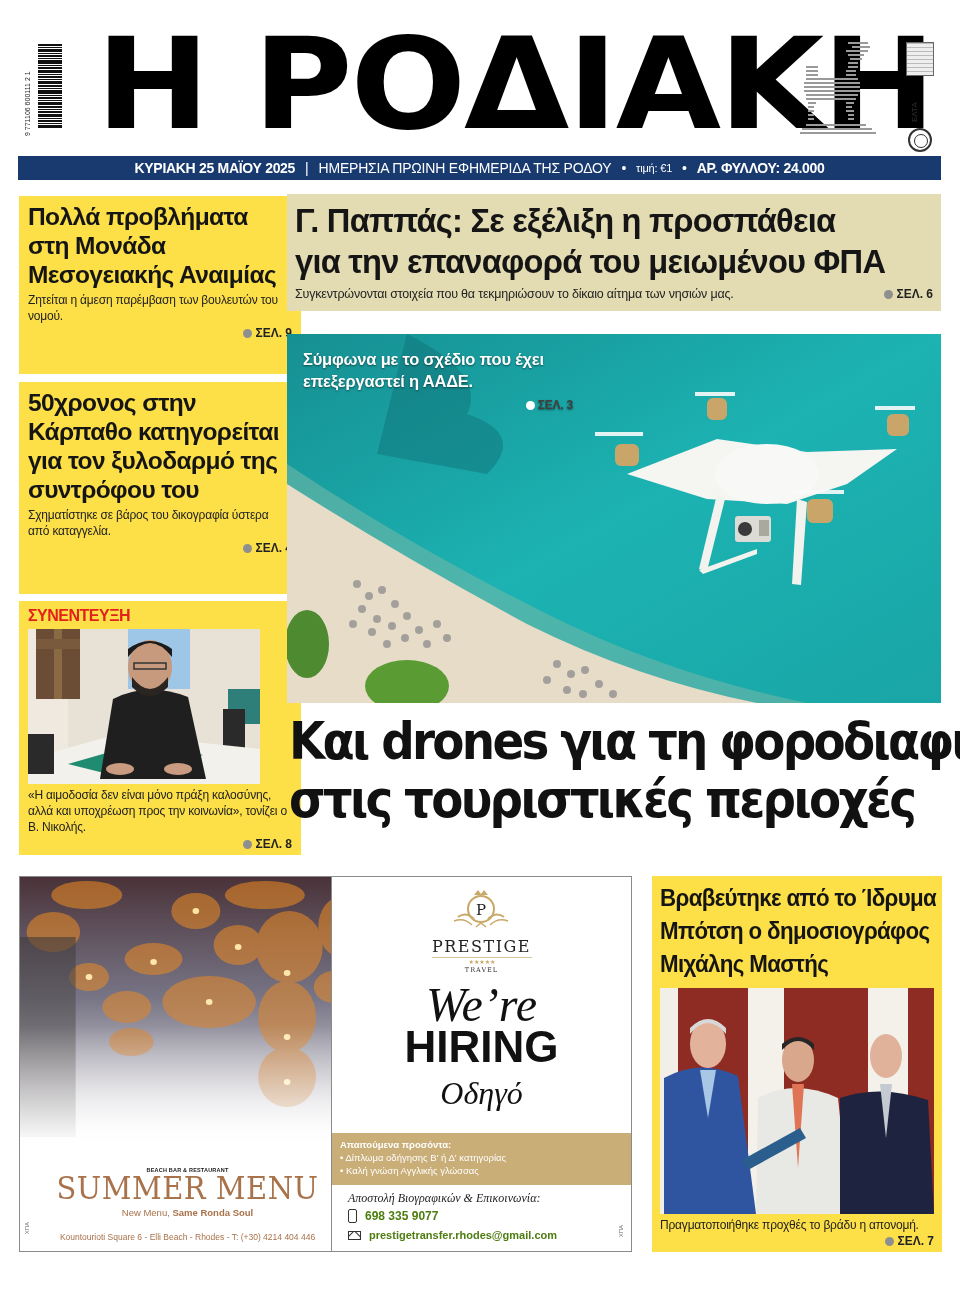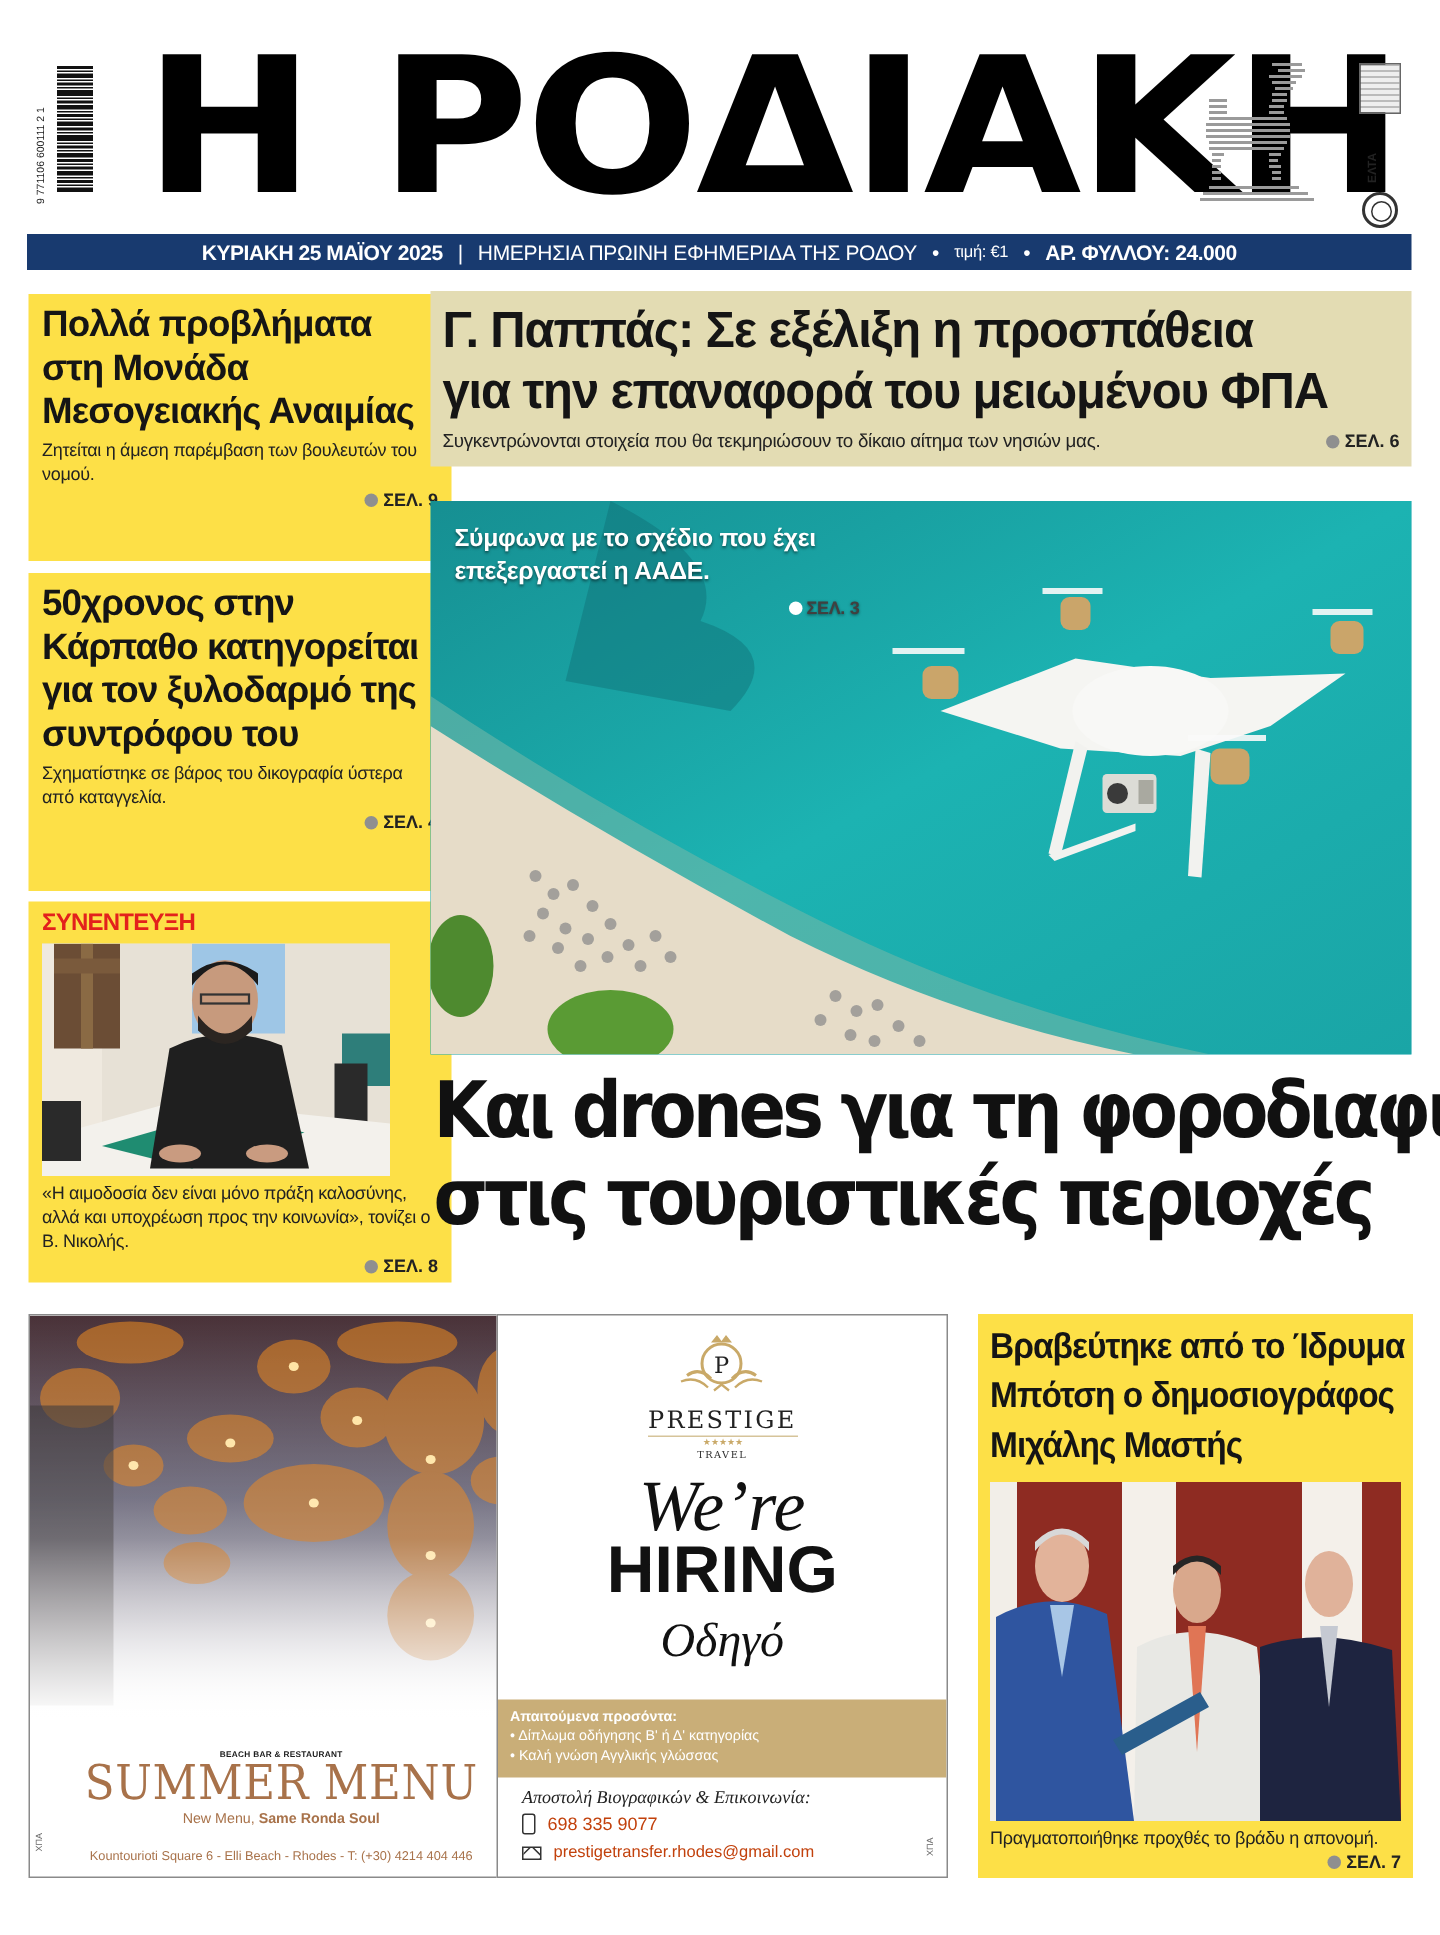--- a/index.html
+++ b/index.html
@@ -64,21 +64,21 @@
   .ad-prestige .crest { position: absolute; left: 120px; top: 10px; width: 58px; height: 46px; }
   .ad-prestige .brand { position: absolute; left: 0; width: 100%; top: 60px; text-align: center; font-family: "DejaVu Serif", serif; font-size: 16px; letter-spacing: 1.5px; color: #222; }
   .ad-prestige .stars { position: absolute; left: 100px; width: 100px; top: 80px; text-align: center; font-size: 6px; color: #c9a968; border-top: 1px solid #d6c49a; line-height: 6px; padding-top: 1px; }
   .ad-prestige .travel { position: absolute; left: 0; width: 100%; top: 89px; text-align: center; font-family: "DejaVu Serif", serif; font-size: 6.5px; letter-spacing: 1px; color: #333; }
   .ad-prestige .were { position: absolute; left: 0; width: 100%; top: 100px; text-align: center; font-family: "Liberation Serif", serif; font-style: italic; font-size: 48px; color: #111; }
   .ad-prestige .hiring { position: absolute; left: 0; width: 100%; top: 148px; text-align: center; font-family: "Liberation Sans", sans-serif; font-weight: bold; font-size: 44px; letter-spacing: 0px; color: #111; line-height: 44px; }
   .ad-prestige .odigo { position: absolute; left: 0; width: 100%; top: 198px; text-align: center; font-family: "Liberation Serif", serif; font-style: italic; font-size: 32px; color: #111; }
   .ad-prestige .gold { position: absolute; left: 0; top: 256px; width: 100%; height: 52px; background: #c9ae78; padding: 5px 8px; color: #fff; font-size: 9.5px; line-height: 13px; }
   .ad-prestige .gold .h { font-weight: bold; }
   .ad-prestige .contact-title { position: absolute; left: 16px; top: 314px; font-family: "Liberation Serif", serif; font-style: italic; font-size: 12px; color: #222; }
-  .ad-prestige .contact-row { position: absolute; left: 16px; display: flex; align-items: center; gap: 8px; font-size: 12px; font-weight: normal; color: #c2410c; }
+  .ad-prestige .contact-row { position: absolute; left: 16px; display: flex; align-items: center; gap: 8px; font-size: 12px; font-weight: bold; color: #4d7c0f; }
   .ad-prestige .phone-row { top: 332px; }
   .ad-prestige .mail-row { top: 352px; font-size: 11px; }
   .icon-phone { width: 9px; height: 14px; border: 1.5px solid #333; border-radius: 2px; display: inline-block; }
   .icon-mail { width: 13px; height: 9px; border: 1.2px solid #333; display: inline-block; position: relative; overflow: hidden; }
   .icon-mail::before { content: ""; position: absolute; left: 0; top: -5px; width: 9px; height: 9px; border: 1px solid #333; transform: rotate(45deg) translate(2px,0); transform-origin: left; }
 
   
   .orangebox { position: absolute; left: 652px; top: 876px; width: 290px; height: 376px; background: #fde047; padding: 5px 8px; }
   .orangebox h2 { font-family: "Liberation Sans", sans-serif; font-weight: bold; font-size: 24px; line-height: 33px; letter-spacing: -0.7px; color: #151515; transform: scaleX(0.93); transform-origin: left; white-space: nowrap; }
   .orangebox .photo { width: 274px; height: 226px; margin-top: 8px; position: relative; overflow: hidden; background: #8b2a20; }

